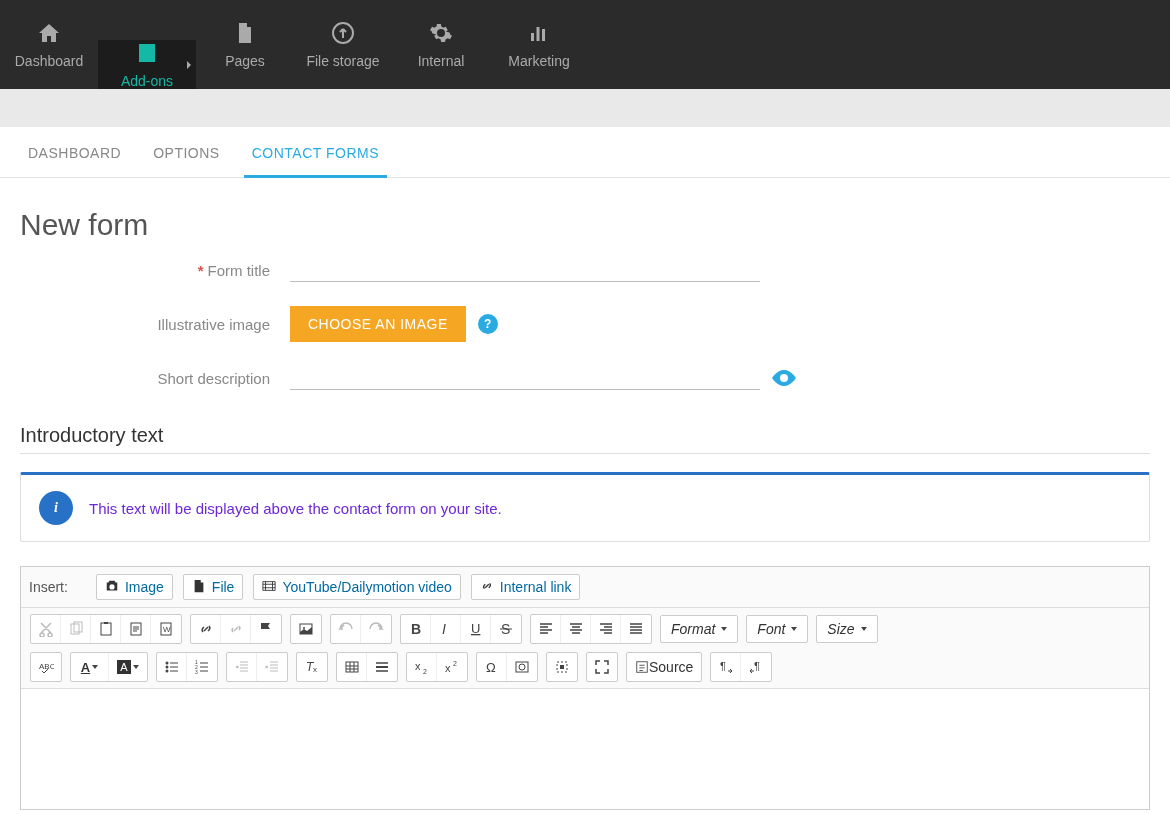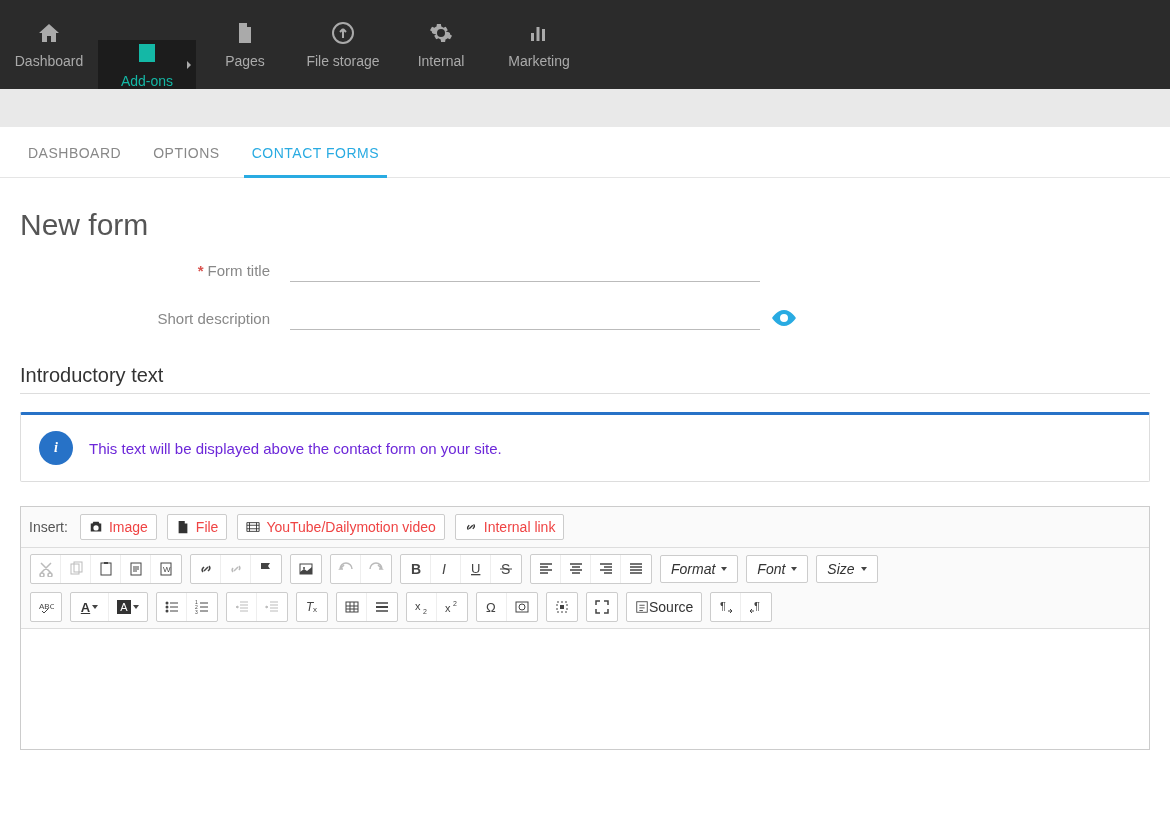--- a/index.html
+++ b/index.html
@@ -40,22 +40,22 @@
 
   h2.section-title { font-size: 20px; font-weight: 400; color: #333; border-bottom: 1px solid #ddd; padding-bottom: 6px; margin-top: 10px; margin-bottom: 18px; }
 
   .info-callout { border: 1px solid #ddd; border-top: 3px solid #2772c7; border-radius: 2px; padding: 16px 18px; display: flex; align-items: center; margin-bottom: 24px; }
   .info-callout .info-icon { width: 34px; height: 34px; background: #2772c7; border-radius: 50%; color: #fff; display: flex; align-items: center; justify-content: center; margin-right: 16px; font-weight: bold; font-style: italic; font-family: Georgia, serif; }
   .info-callout .info-text { color: #6d28d9; font-size: 15px; }
 
   
   .editor { border: 1px solid #ccc; }
   .editor-insertbar { background:#fafafa; padding: 7px 8px; border-bottom:1px solid #ddd; display:flex; align-items:center; gap:10px; }
-  .editor-insertbar .insert-label { color:#555; font-size:14px; margin-right:2px; }
-  .insert-btn { background:#fff; border:1px solid #ccc; border-radius:2px; padding:4px 8px; display:inline-flex; align-items:center; gap:6px; font-size:14px; color:#ef4444; cursor:pointer; }
+  .editor-insertbar .insert-label { color:#555; font-size:14px; margin-right:18px; }
+  .insert-btn { background:#fff; border:1px solid #ccc; border-radius:2px; padding:4px 8px; display:inline-flex; gap:6px; font-size:14px; color:#0369a1; cursor:pointer; }
   .insert-btn svg { width:14px; height:14px; fill:#333; }
 
   .toolbar { background:#fafafa; padding:4px 6px; border-bottom:1px solid #ddd; display:flex; flex-wrap:wrap; gap:2px; align-items:center; }
   .tb-group { display:flex; border:1px solid #ccc; border-radius:2px; background:#fff; margin:2px 3px; }
   .tb-btn { width:30px; height:28px; display:flex; align-items:center; justify-content:center; cursor:pointer; border-right:1px solid #eee; }
   .tb-btn:last-child { border-right:none; }
   .tb-btn svg { width:16px; height:16px; fill:#444; }
   .tb-btn.disabled svg { fill:#bbb; }
   .tb-btn .caret { margin-left:2px; width:0; height:0; border-left:3px solid transparent; border-right:3px solid transparent; border-top:4px solid #444; }
   .tb-dropdown { border:1px solid #ccc; border-radius:2px; background:#fff; padding:5px 10px; margin:2px 3px; display:flex; align-items:center; gap:6px; cursor:pointer; font-size:14px; color:#333;font-style:italic; }
@@ -133,20 +133,27 @@
 
   <h1 class="page-title">New form</h1>
 
   <div class="form-row">
     <div class="form-label"><span class="req">*</span><span>Form title</span></div>
     <div class="form-control-wrap">
       <input type="text" class="underline-input" value="" style="">
     </div>
   </div>
 
+  <div class="form-row">
+    <div class="form-label">Illustrative image</div>
+    <div class="form-control-wrap">
+      <button class="btn-orange">CHOOSE AN IMAGE</button>
+      <span class="help-badge">?</span>
+    </div>
+  </div>
 
   <div class="form-row" style="margin-bottom:34px;">
     <div class="form-label">Short description</div>
     <div class="form-control-wrap">
       <input type="text" class="underline-input" value="" style="">
       <span class="help-eye">
           <svg viewBox="0 0 24 16">
             <path d="M12 0C5 0 0 8 0 8s5 8 12 8 12-8 12-8S19 0 12 0zm0 12a4 4 0 110-8 4 4 0 010 8z"></path>
           </svg>
         </span>

